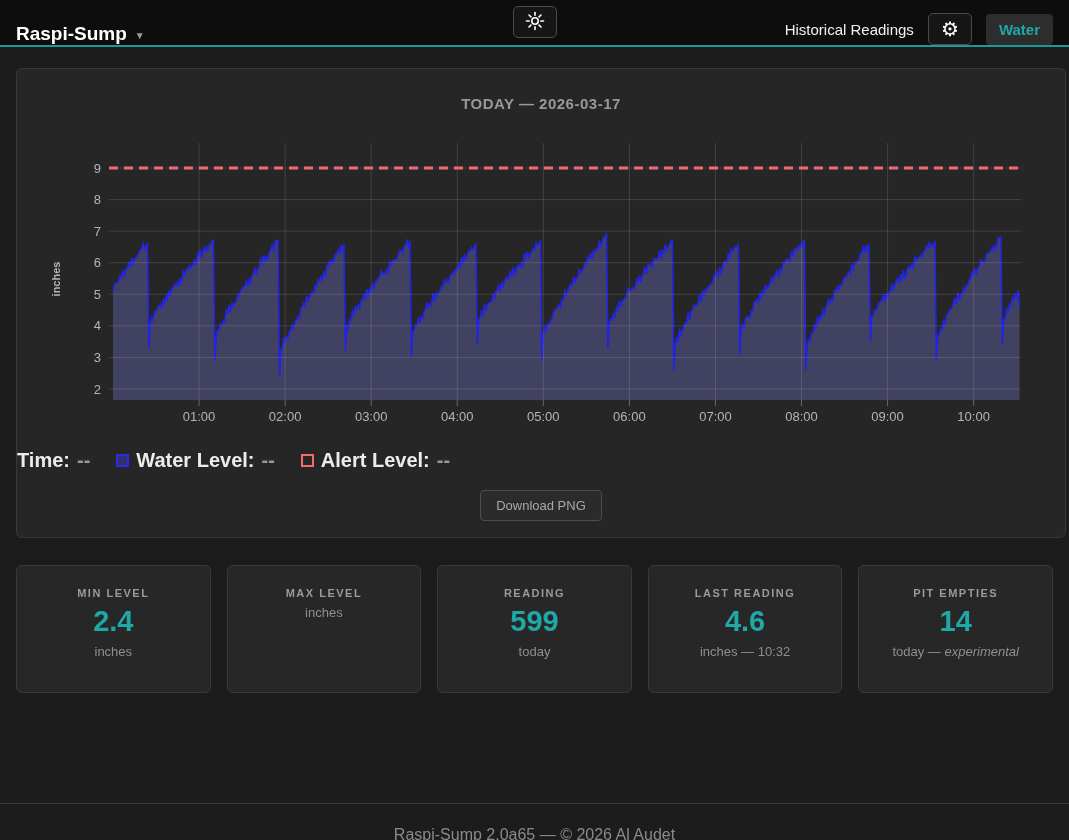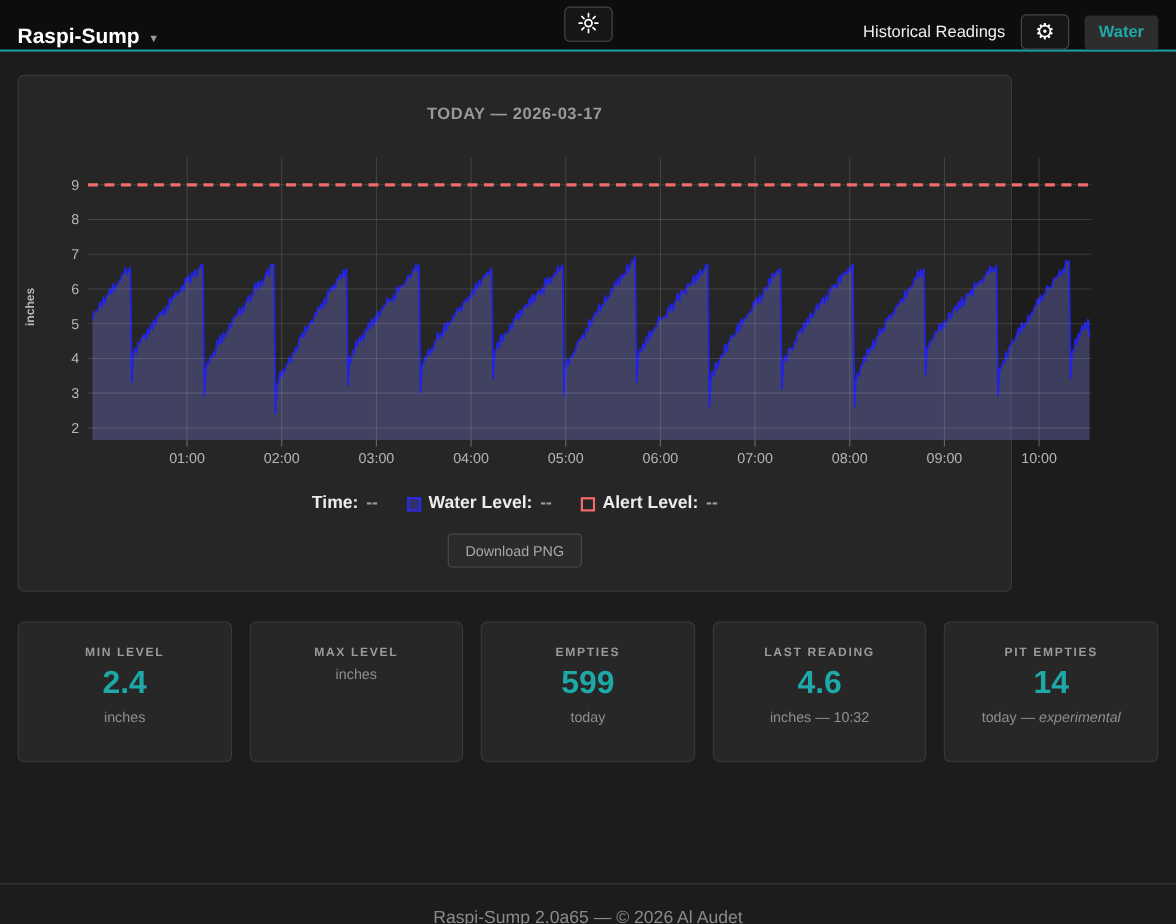--- a/index.html
+++ b/index.html
@@ -14,27 +14,27 @@
   .icon-btn { height:32px; min-width:44px; display:flex; align-items:center; justify-content:center;
               background:#161616; border:1px solid #4a4a4a; border-radius:5px; cursor:pointer; }
   .theme-btn { position:absolute; left:50%; top:6px; transform:translateX(-50%); }
   .nav-right { margin-left:auto; display:flex; align-items:center; gap:14px; }
   .nav-link { color:#f0f0f0; font-size:15px; cursor:pointer; }
   .gear-glyph { color:#fff; font-size:20px; line-height:1; }
   .donate-btn { background:#2d2d2d; color:#1fa8a8; font-weight:bold; font-size:15px;
                 padding:7px 13px; border:none; border-radius:4px; cursor:pointer; }
 
   
-  .panel { position:relative; margin:21px 16px 0 16px; width:904px; height:470px;
+  .panel { position:relative; margin:21px 16px 0 16px; width:1050px; height:470px;
            background:#262626; border:1px solid #383838; border-radius:6px; }
   .chart-title { text-align:center; padding-top:26px; color:#999; font-size:15px;
                  font-weight:bold; letter-spacing:.5px; height:46px; }
   .chart-svg { display:block; margin:16px auto 0 auto; }
-  .legend { display:flex; justify-content:center; align-items:center; gap:26px; margin-top:18px;
-            color:#ececec; font-size:16px; font-weight:bold; }
+  .legend { display:flex; align-items:center; gap:26px; margin-top:18px;
+            color:#ececec; font-size:20px; font-weight:bold; }
   .legend-item { display:flex; align-items:center; gap:7px; }
   .legend-val { color:#9a9a9a; font-weight:bold; }
   .swatch { width:13px; height:13px; display:inline-block; }
   .swatch-water { background:#31316b; border:2px solid #2a2ae8; }
   .swatch-alert { background:transparent; border:2px solid #f26c6c; }
   .dl-row { text-align:center; margin-top:18px; }
   .dl-btn { background:#2b2b2b; color:#a8a8a8; font-size:13px; padding:7px 15px;
             border:1px solid #4d4d4d; border-radius:4px; cursor:pointer; }
 
   
@@ -167,21 +167,21 @@
   <div class="card">
     <div class="card-label">MIN LEVEL</div>
     <div class="card-value">2.4</div>
     <div class="card-sub">inches</div>
   </div>
   <div class="card">
     <div class="card-label">MAX LEVEL</div>
     <div class="card-sub">inches</div>
   </div>
   <div class="card">
-    <div class="card-label">EMPTIES</div>
+    <div class="card-label">READING</div>
     <div class="card-value">599</div>
     <div class="card-sub">today</div>
   </div>
   <div class="card">
     <div class="card-label">LAST READING</div>
     <div class="card-value">4.6</div>
     <div class="card-sub">inches — 10:32</div>
   </div>
   <div class="card">
     <div class="card-label">PIT EMPTIES</div>

